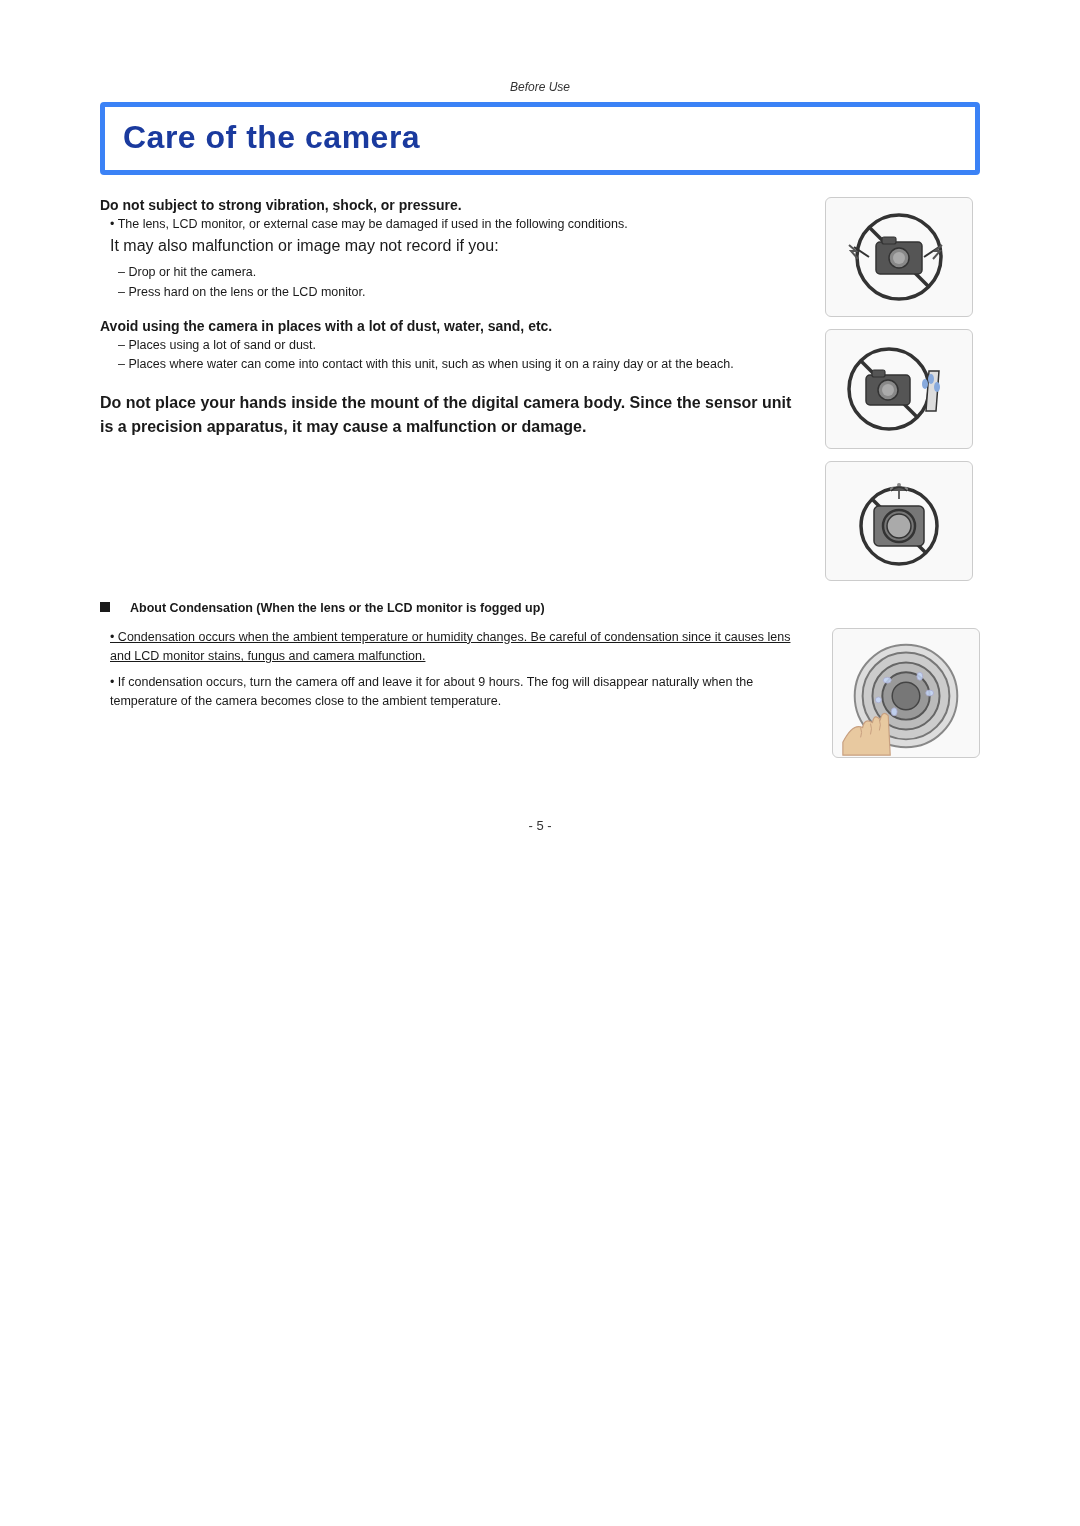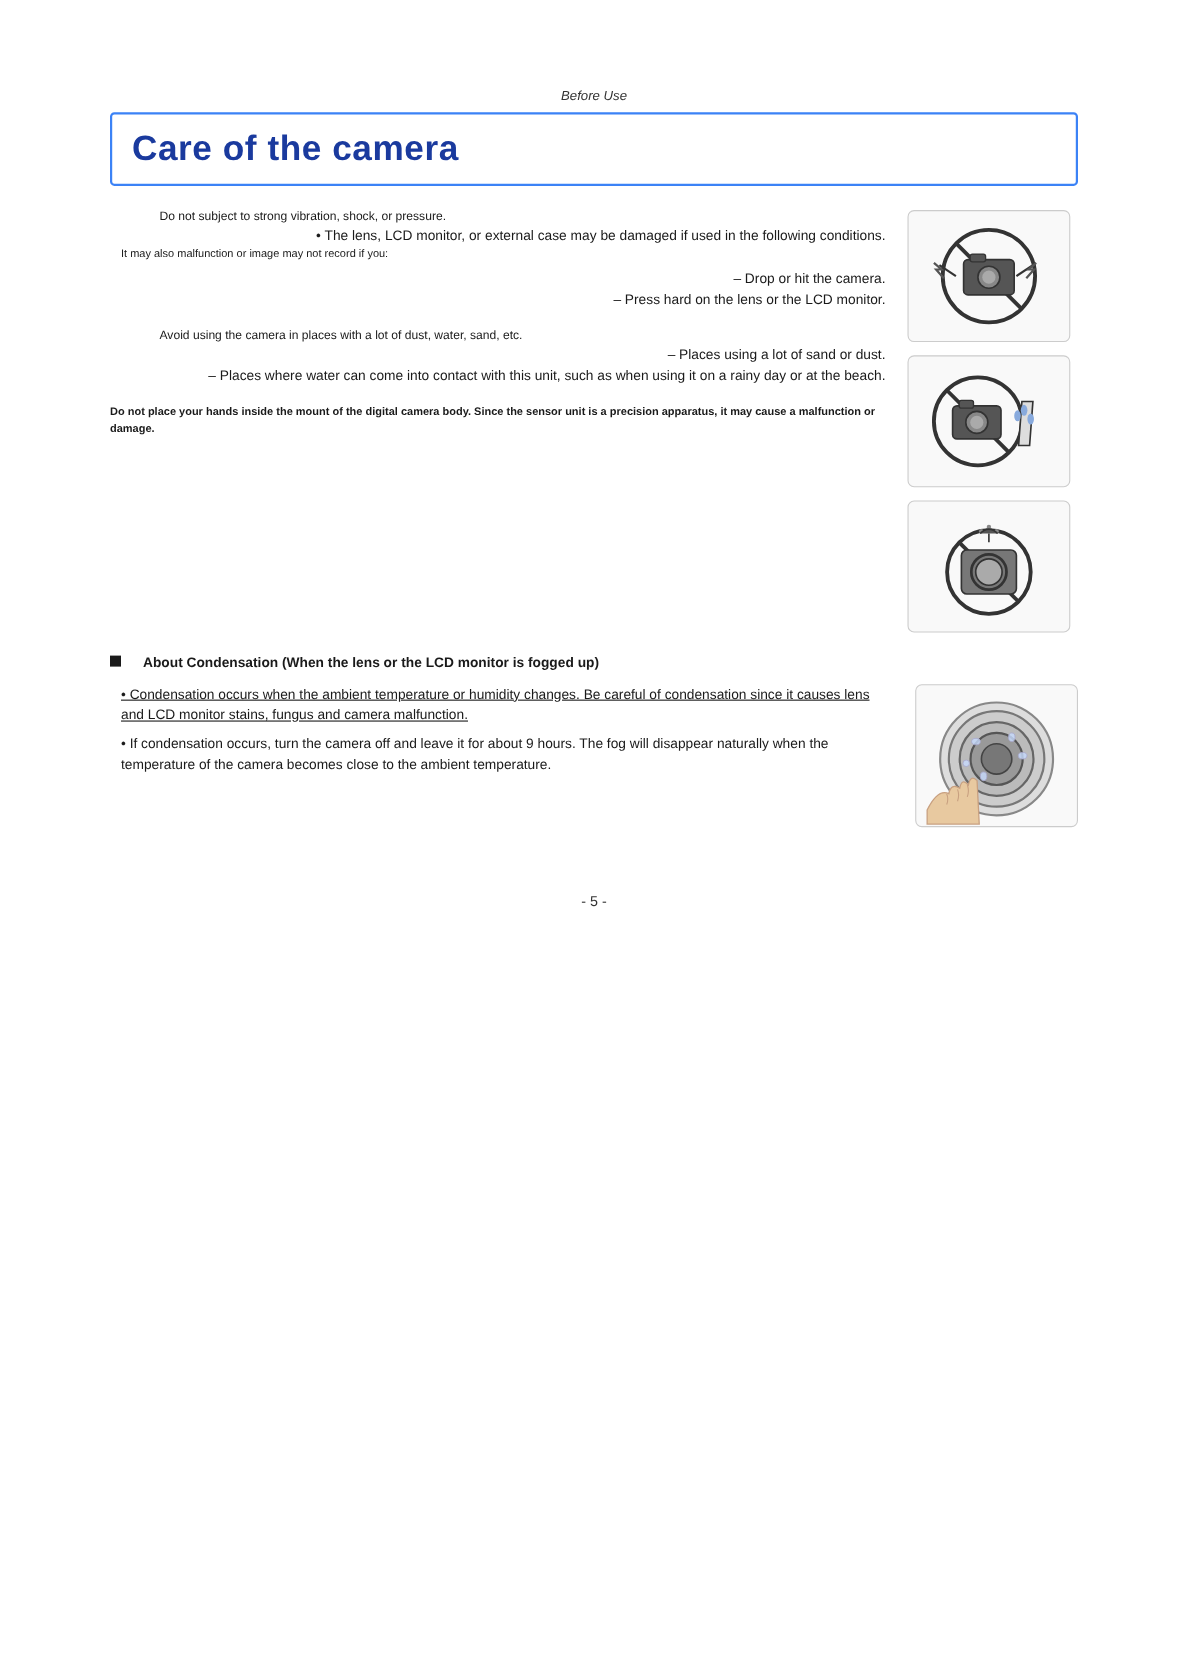--- a/index.html
+++ b/index.html
@@ -19,21 +19,21 @@
       position: relative;
     }
     .section-label {
       text-align: center;
       font-style: italic;
       font-size: 12px;
       color: #333;
       margin-bottom: 8px;
     }
     .title-box {
-      border: 2px solid #3b82f6;
+      border: 5px solid #3b82f6;
       border-radius: 4px;
       padding: 12px 18px 14px 18px;
       margin-bottom: 22px;
     }
     .title-box h1 {
       font-size: 32px;
       font-weight: bold;
       color: #1a3a9e;
       letter-spacing: 0.5px;
     }
@@ -48,39 +48,37 @@
       width: 155px;
       display: flex;
       flex-direction: column;
       gap: 12px;
       flex-shrink: 0;
     }
     .section-block {
       margin-bottom: 16px;
     }
     .section-block p {
-      font-size: 10px;
+      font-size: 16px;
       line-height: 1.55;
       margin-bottom: 4px;
     }
     .section-block .bold-heading {
-      font-weight: normal;
-      font-size: 11px;
+      font-weight: bold;
+      font-size: 14px;
       display: block;
       margin-bottom: 2px;
-      margin-left: 45px;
     }
     .section-block ul {
       list-style: none;
       padding-left: 10px;
     }
     .section-block ul li {
       font-size: 12.5px;
       line-height: 1.55;
-      text-align: right;
     }
     .section-block ul li::before {
       content: "• ";
     }
     .sub-list {
       list-style: none !important;
       padding-left: 18px !important;
       margin-top: 2px;
     }
     .sub-list li::before {

